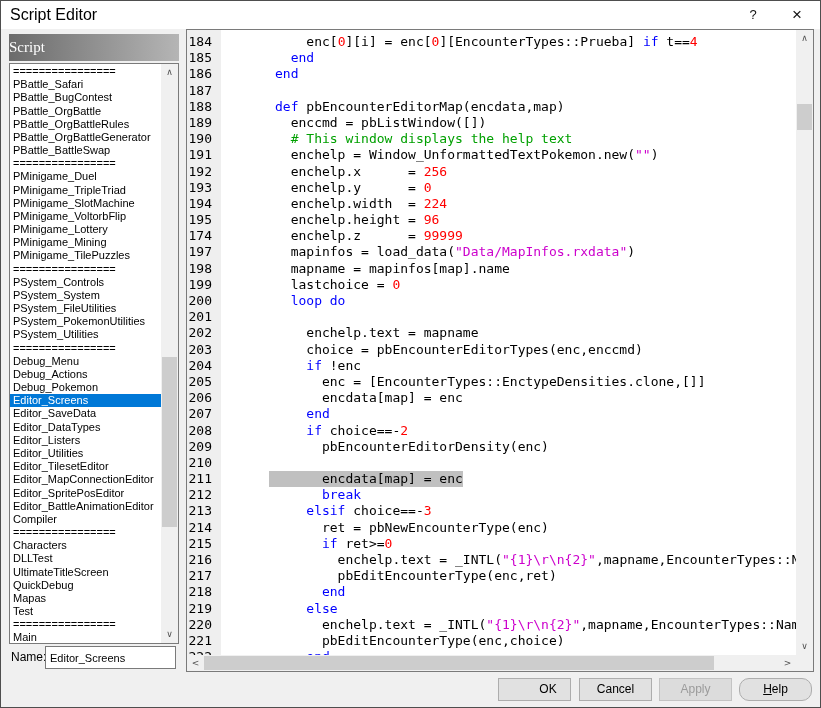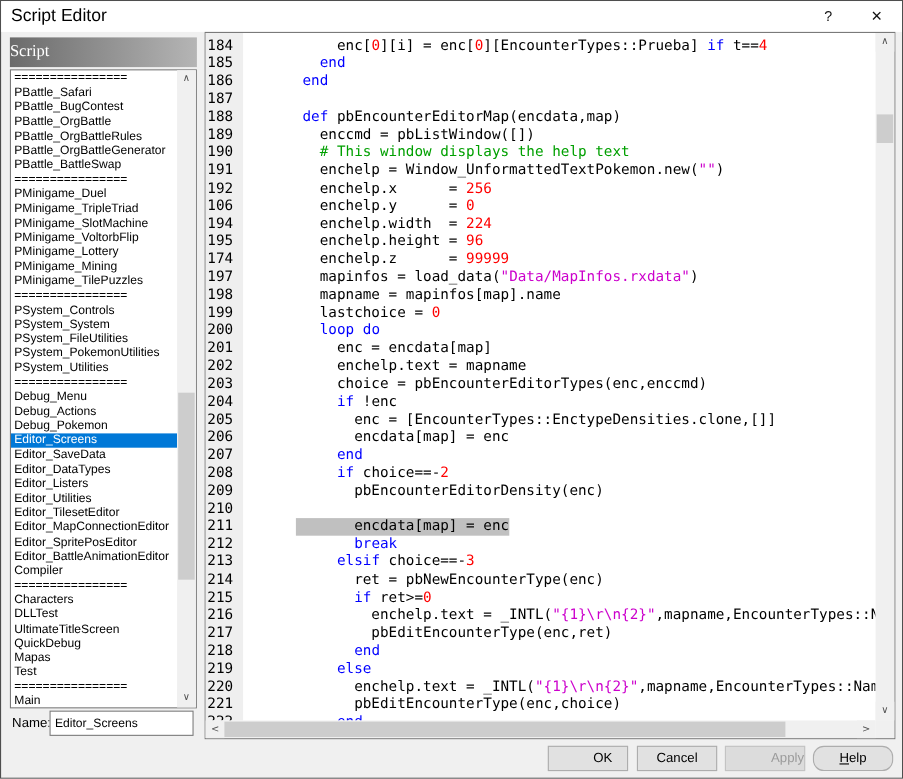--- a/index.html
+++ b/index.html
@@ -84,21 +84,21 @@
   .hscroll .sb-thumb { top:1px; bottom:1px; left:17px; width:510px; }
   .sb-corner { position:absolute; right:0; bottom:0; width:17px; height:16px; background:#f0f0f0; }
   
   .btn {
     position:absolute; top:677px; width:73px; height:23px;
     background:#e1e1e1; border:1px solid #adadad;
     font-family:"Liberation Sans", sans-serif; font-size:12px; color:#000;
     text-align:center; line-height:21px;
   }
   .btn.disabled { background:#dcdcdc; border-color:#c3c3c3; color:#9b9b9b; }
-  #btn-0 { left:497px;padding-left:27px; } #btn-1 { left:578px;text-align:center; } #btn-2 { left:658px;text-align:right; } #btn-3 { left:738px;border-radius:10px; }
+  #btn-0 { left:497px;padding-left:27px; } #btn-1 { left:578px;text-align:center; } #btn-2 { left:658px; } #btn-3 { left:738px;border-radius:10px; }
 </style>
 </head>
 <body>
 
 <div class="window">
 
   <div class="titlebar">
     <span class="title">Script Editor</span>
     <span class="tb-btn tb-help">?</span>
     <span class="tb-btn tb-close">×</span>
@@ -168,29 +168,29 @@
     <div class="code-lines" id="code-lines">
         <div class="cl"><span class="num">184</span><span class="code-text"><span class="tk-t">    enc[</span><span class="tk-n">0</span><span class="tk-t">][i] = enc[</span><span class="tk-n">0</span><span class="tk-t">][EncounterTypes::Prueba] </span><span class="tk-k">if</span><span class="tk-t"> t==</span><span class="tk-n">4</span></span></div>
         <div class="cl"><span class="num">185</span><span class="code-text"><span class="tk-t">  </span><span class="tk-k">end</span></span></div>
         <div class="cl"><span class="num">186</span><span class="code-text"><span class="tk-k">end</span></span></div>
         <div class="cl"><span class="num">187</span><span class="code-text"></span></div>
         <div class="cl"><span class="num">188</span><span class="code-text"><span class="tk-k">def</span><span class="tk-t"> pbEncounterEditorMap(encdata,map)</span></span></div>
         <div class="cl"><span class="num">189</span><span class="code-text"><span class="tk-t">  enccmd = pbListWindow([])</span></span></div>
         <div class="cl"><span class="num">190</span><span class="code-text"><span class="tk-t">  </span><span class="tk-c"># This window displays the help text</span></span></div>
         <div class="cl"><span class="num">191</span><span class="code-text"><span class="tk-t">  enchelp = Window_UnformattedTextPokemon.new(</span><span class="tk-s">""</span><span class="tk-t">)</span></span></div>
         <div class="cl"><span class="num">192</span><span class="code-text"><span class="tk-t">  enchelp.x      = </span><span class="tk-n">256</span></span></div>
-        <div class="cl"><span class="num">106</span><span class="code-text"><span class="tk-t">  enchelp.y      = </span><span class="tk-n">0</span></span></div>
+        <div class="cl"><span class="num">193</span><span class="code-text"><span class="tk-t">  enchelp.y      = </span><span class="tk-n">0</span></span></div>
         <div class="cl"><span class="num">194</span><span class="code-text"><span class="tk-t">  enchelp.width  = </span><span class="tk-n">224</span></span></div>
         <div class="cl"><span class="num">195</span><span class="code-text"><span class="tk-t">  enchelp.height = </span><span class="tk-n">96</span></span></div>
         <div class="cl"><span class="num">174</span><span class="code-text"><span class="tk-t">  enchelp.z      = </span><span class="tk-n">99999</span></span></div>
         <div class="cl"><span class="num">197</span><span class="code-text"><span class="tk-t">  mapinfos = load_data(</span><span class="tk-s">"Data/MapInfos.rxdata"</span><span class="tk-t">)</span></span></div>
         <div class="cl"><span class="num">198</span><span class="code-text"><span class="tk-t">  mapname = mapinfos[map].name</span></span></div>
         <div class="cl"><span class="num">199</span><span class="code-text"><span class="tk-t">  lastchoice = </span><span class="tk-n">0</span></span></div>
         <div class="cl"><span class="num">200</span><span class="code-text"><span class="tk-t">  </span><span class="tk-k">loop</span><span class="tk-t"> </span><span class="tk-k">do</span></span></div>
-        <div class="cl"><span class="num">201</span><span class="code-text"><span class="tk-t">    enc = encdata[map]</span></span></div>
+        <div class="cl"><span class="num">201</span></div>
         <div class="cl"><span class="num">202</span><span class="code-text"><span class="tk-t">    enchelp.text = mapname</span></span></div>
         <div class="cl"><span class="num">203</span><span class="code-text"><span class="tk-t">    choice = pbEncounterEditorTypes(enc,enccmd)</span></span></div>
         <div class="cl"><span class="num">204</span><span class="code-text"><span class="tk-t">    </span><span class="tk-k">if</span><span class="tk-t"> !enc</span></span></div>
         <div class="cl"><span class="num">205</span><span class="code-text"><span class="tk-t">      enc = [EncounterTypes::EnctypeDensities.clone,[]]</span></span></div>
         <div class="cl"><span class="num">206</span><span class="code-text"><span class="tk-t">      encdata[map] = enc</span></span></div>
         <div class="cl"><span class="num">207</span><span class="code-text"><span class="tk-t">    </span><span class="tk-k">end</span></span></div>
         <div class="cl"><span class="num">208</span><span class="code-text"><span class="tk-t">    </span><span class="tk-k">if</span><span class="tk-t"> choice==-</span><span class="tk-n">2</span></span></div>
         <div class="cl"><span class="num">209</span><span class="code-text"><span class="tk-t">      pbEncounterEditorDensity(enc)</span></span></div>
         <div class="cl"><span class="num">210</span></div>
         <div class="cl hl"><span class="num">211</span><span class="code-text"><span class="tk-t">      encdata[map] = enc</span></span></div>

